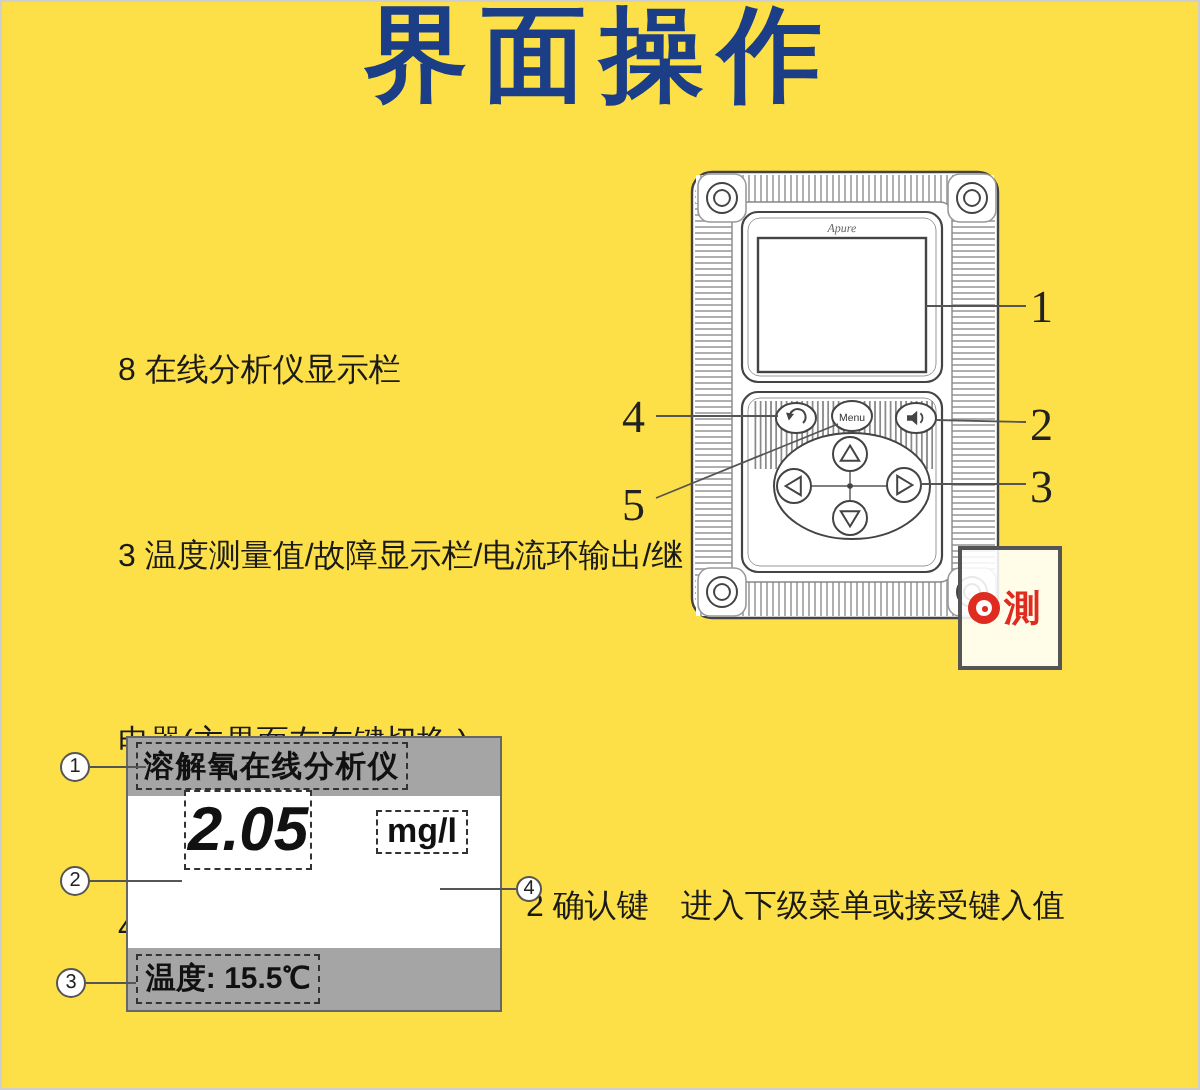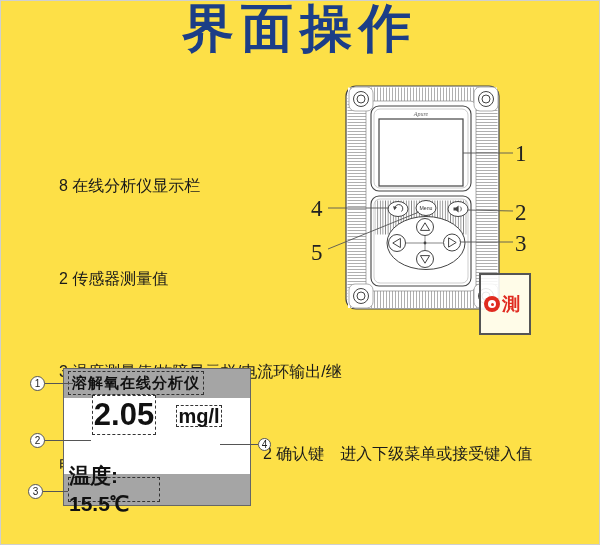--- a/index.html
+++ b/index.html
@@ -37,41 +37,40 @@
 
   
   .lcd-panel{position:absolute;left:62px;top:367px;width:188px;height:138px;
     border:1px solid #666;box-sizing:border-box;background:#fff;}
   .lcd-top{height:29px;background:#a5a5a5;position:relative;padding-left:12px;}
   .lcd-mid{height:76px;background:#fff;position:relative;}
   .lcd-bottom{height:31px;background:#a5a5a5;position:relative;}
   .dash-box{border:1px dashed #333;color:#111;font-weight:bold;box-sizing:border-box;
     display:flex;align-items:center;justify-content:center;}
   .lcd-header-box{position:absolute;left:4px;top:2px;width:136px;height:24px;font-size:15px;letter-spacing:1px;}
-  .lcd-value-box{position:absolute;left:28px;top:-3px;width:64px;height:40px;font-size:31px;background:#fff;}
-  .lcd-unit-box{position:absolute;left:112px;top:7px;width:46px;height:22px;font-size:20px;background:#fff;}
-  .lcd-status-box{position:absolute;left:4px;top:3px;width:92px;height:25px;font-size:21px;}
+  .lcd-value-box{position:absolute;left:28px;top:-3px;width:64px;height:40px;font-size:31px;background:#fff;font-style:italic;}
+  .lcd-unit-box{position:absolute;left:124px;top:7px;width:46px;height:22px;font-size:17px;background:#fff;}
+  .lcd-status-box{position:absolute;left:4px;top:3px;width:92px;height:25px;font-size:15px;}
 
   
   .co{position:absolute;border:1px solid #555;border-radius:50%;background:#fff;color:#222;
     display:flex;align-items:center;justify-content:center;font-size:10px;box-sizing:border-box;z-index:3;}
   .co-15{width:15px;height:15px;}
   .co-13{width:13px;height:13px;}
   .leader{position:absolute;height:1px;background:#555;z-index:2;}
 </style>
 </head>
 <body>
 
 <div class="page">
 
   <div class="page-title">界面操作</div>
 
   <div class="left-notes">
     <div>8 在线分析仪显示栏</div>
-    <div>2 传感器测量值</div>
     <div>3 温度测量值/故障显示栏/电流环输出/继</div>
     <div>电器(主界面左右键切换 )</div>
     <div>4 测量值的单位</div>
   </div>
 
   <div class="device-figure">
     <svg width="260" height="250" viewBox="0 0 260 250" xmlns="http://www.w3.org/2000/svg">
       <defs>
         <pattern id="hl" width="4" height="3" patternUnits="userSpaceOnUse">
           <path d="M0,1.5 H4" stroke="#9a9a9a" stroke-width="0.8"></path>

